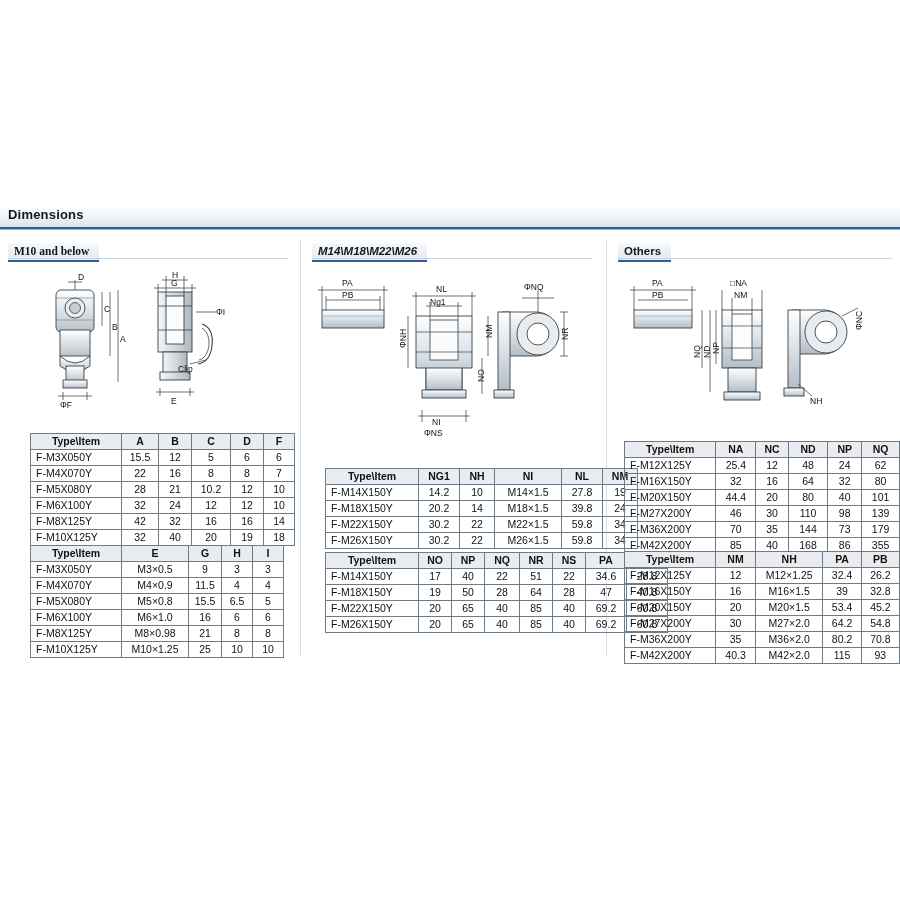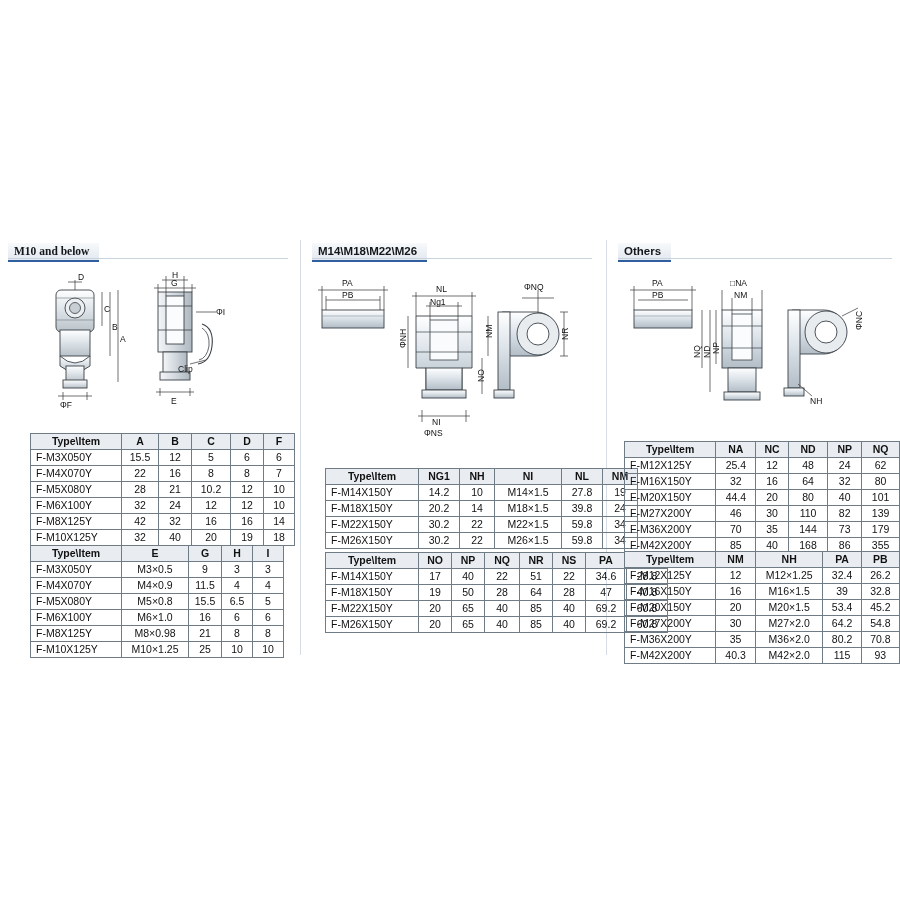--- a/index.html
+++ b/index.html
@@ -50,27 +50,33 @@
 
   
   .fig{position:absolute;}
   .fig svg{display:block;}
 </style>
 </head>
 <body>
 
 <div class="page">
 
+  <div class="dim-header">
+    <div class="bar"></div>
+    <div class="title">Dimensions</div>
+    <div class="rule"></div>
+    <div class="rule2"></div>
+  </div>
 
   <div class="subhead" style="left:8px;top:241px;font-family:Liberation Serif, serif;">
     <span class="lab">M10 and below</span>
   </div>
   <div class="subline" style="left:8px;top:258px;width:280px;"></div>
 
-  <div class="subhead" style="left:312px;top:241px;">
+  <div class="subhead" style="left:312px;top:241px;font-style:italic;">
     <span class="lab">M14\M18\M22\M26</span>
   </div>
   <div class="subline" style="left:312px;top:258px;width:280px;"></div>
 
   <div class="subhead" style="left:618px;top:241px;">
     <span class="lab">Others</span>
   </div>
   <div class="subline" style="left:618px;top:258px;width:274px;"></div>
 
   <div class="vdiv" style="left:300px;top:240px;height:415px;"></div>
@@ -574,21 +580,21 @@
             <td>20</td>
             <td>80</td>
             <td>40</td>
             <td>101</td>
           </tr>
         <tr>
             <td class="name">F-M27X200Y</td>
             <td>46</td>
             <td>30</td>
             <td>110</td>
-            <td>82</td>
+            <td>98</td>
             <td>139</td>
           </tr>
         <tr>
             <td class="name">F-M36X200Y</td>
             <td>70</td>
             <td>35</td>
             <td>144</td>
             <td>73</td>
             <td>179</td>
           </tr>

